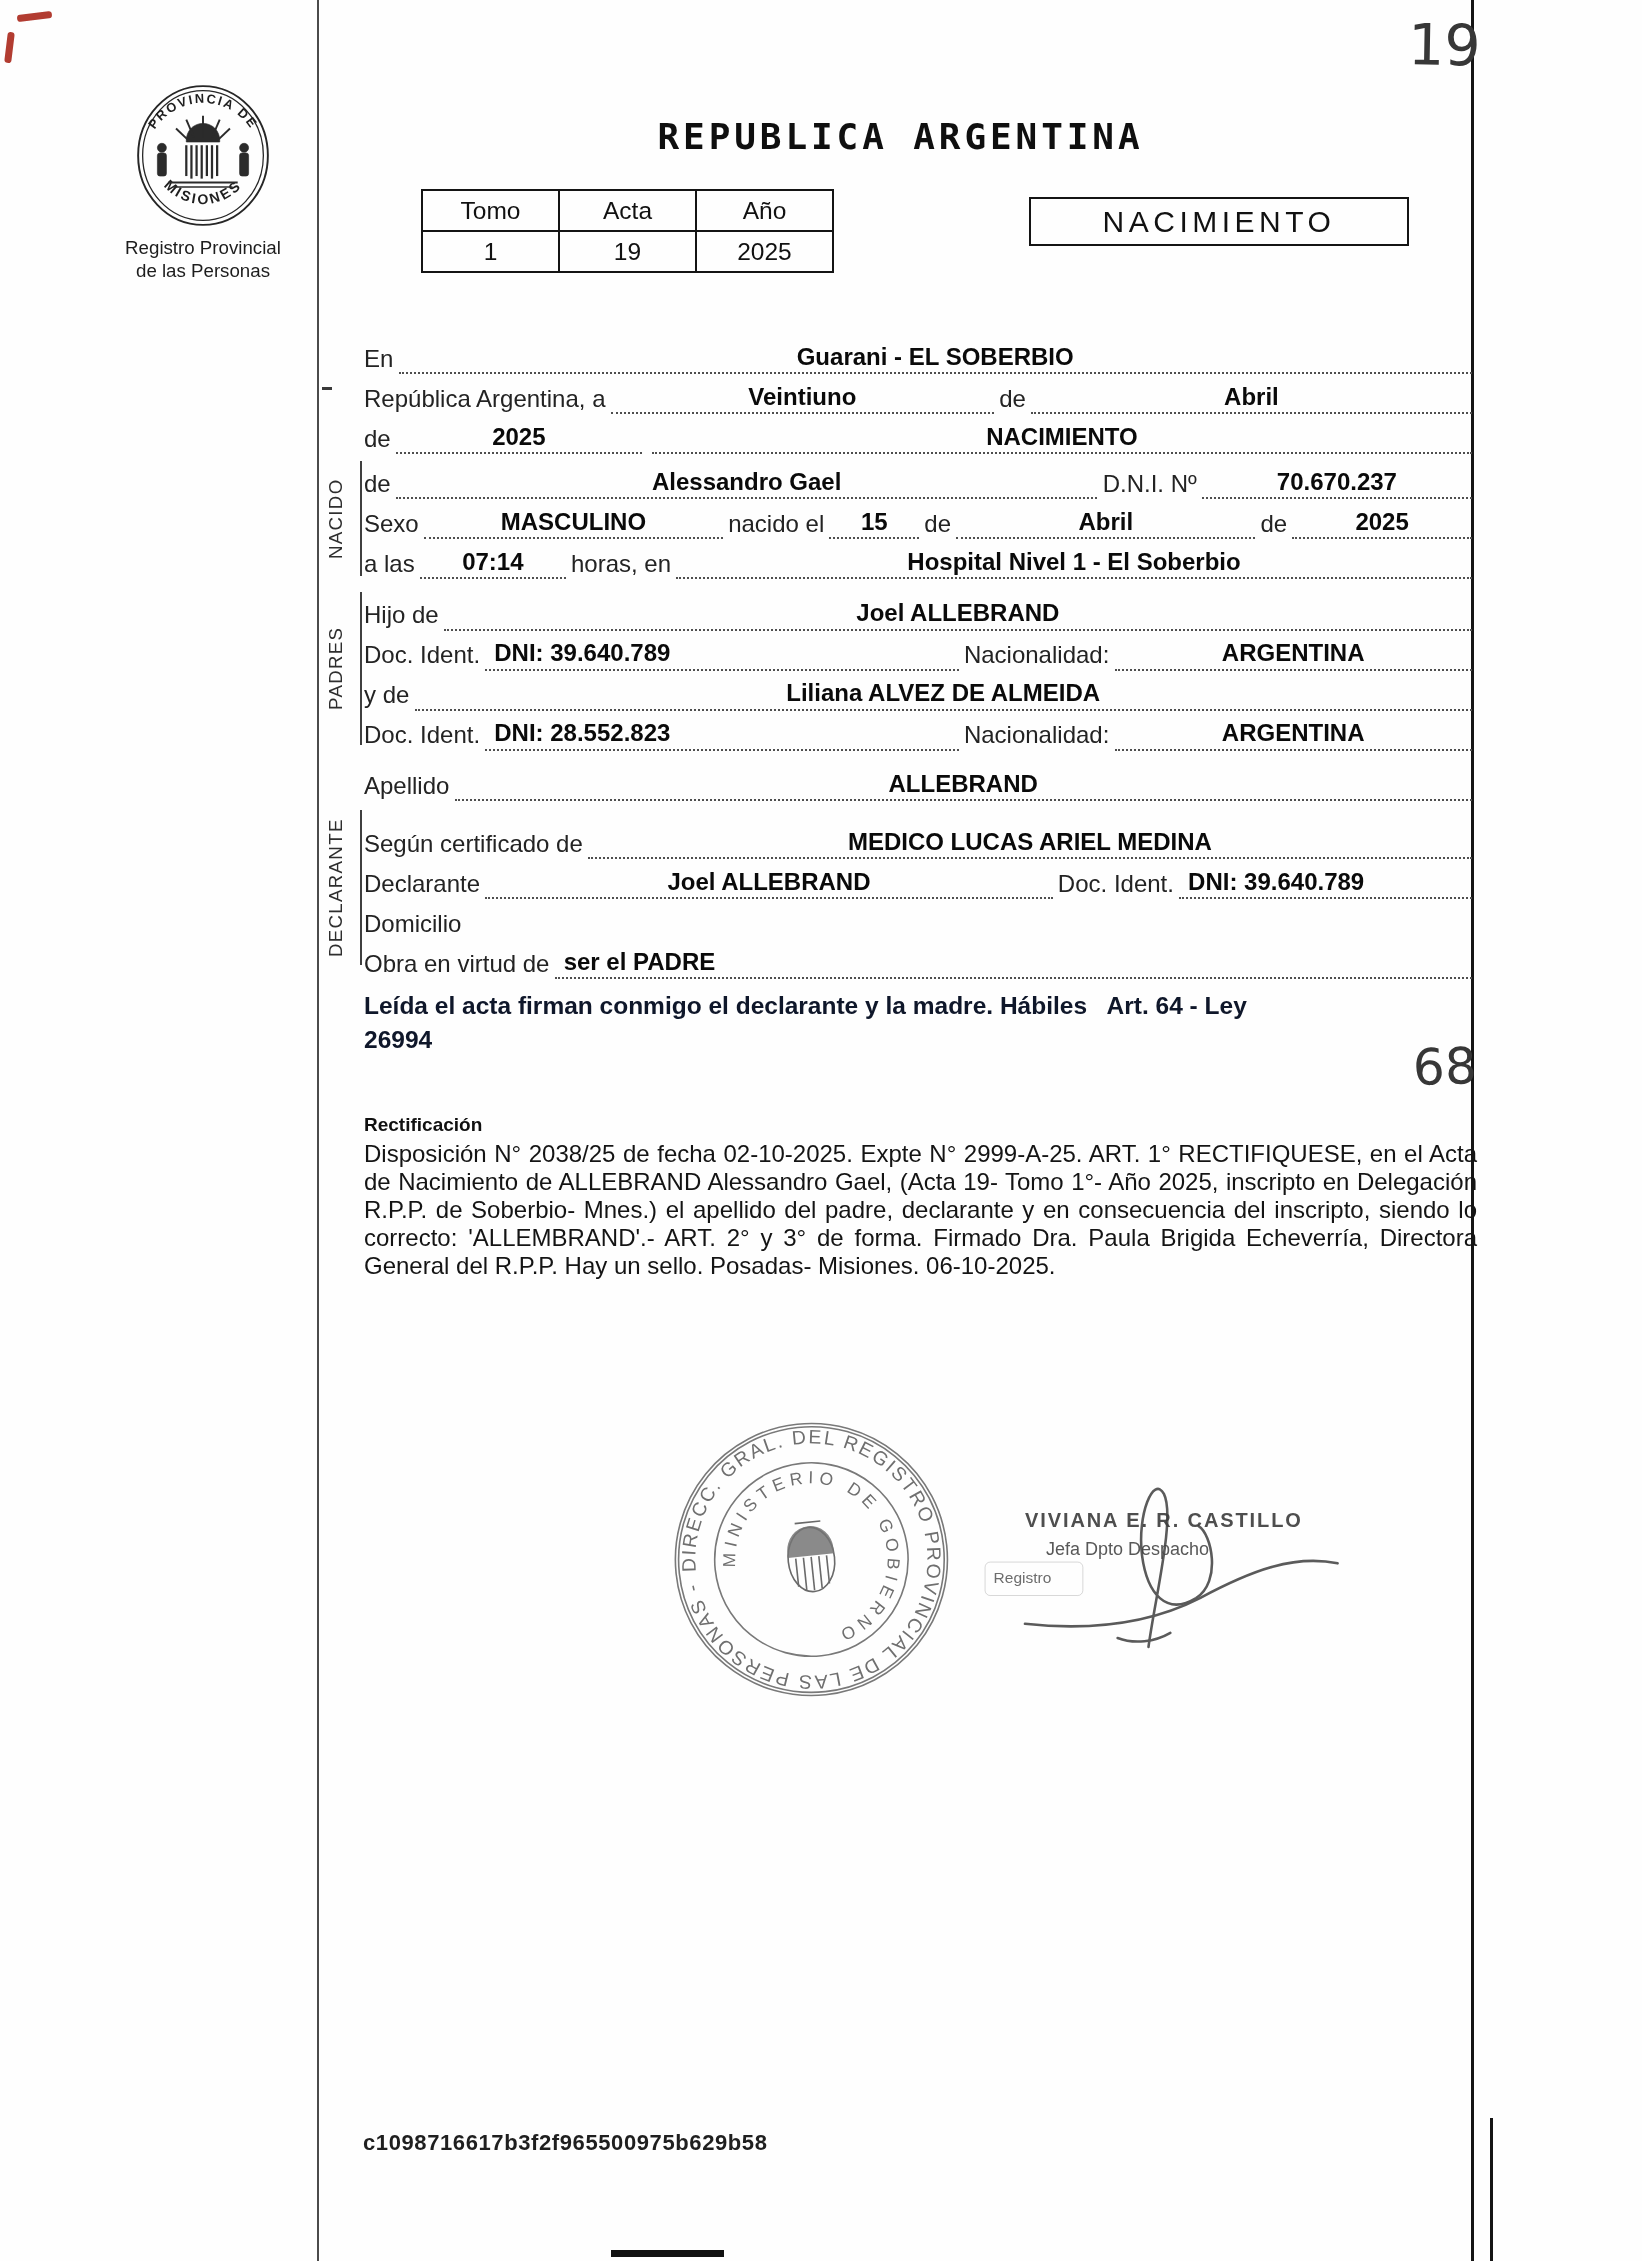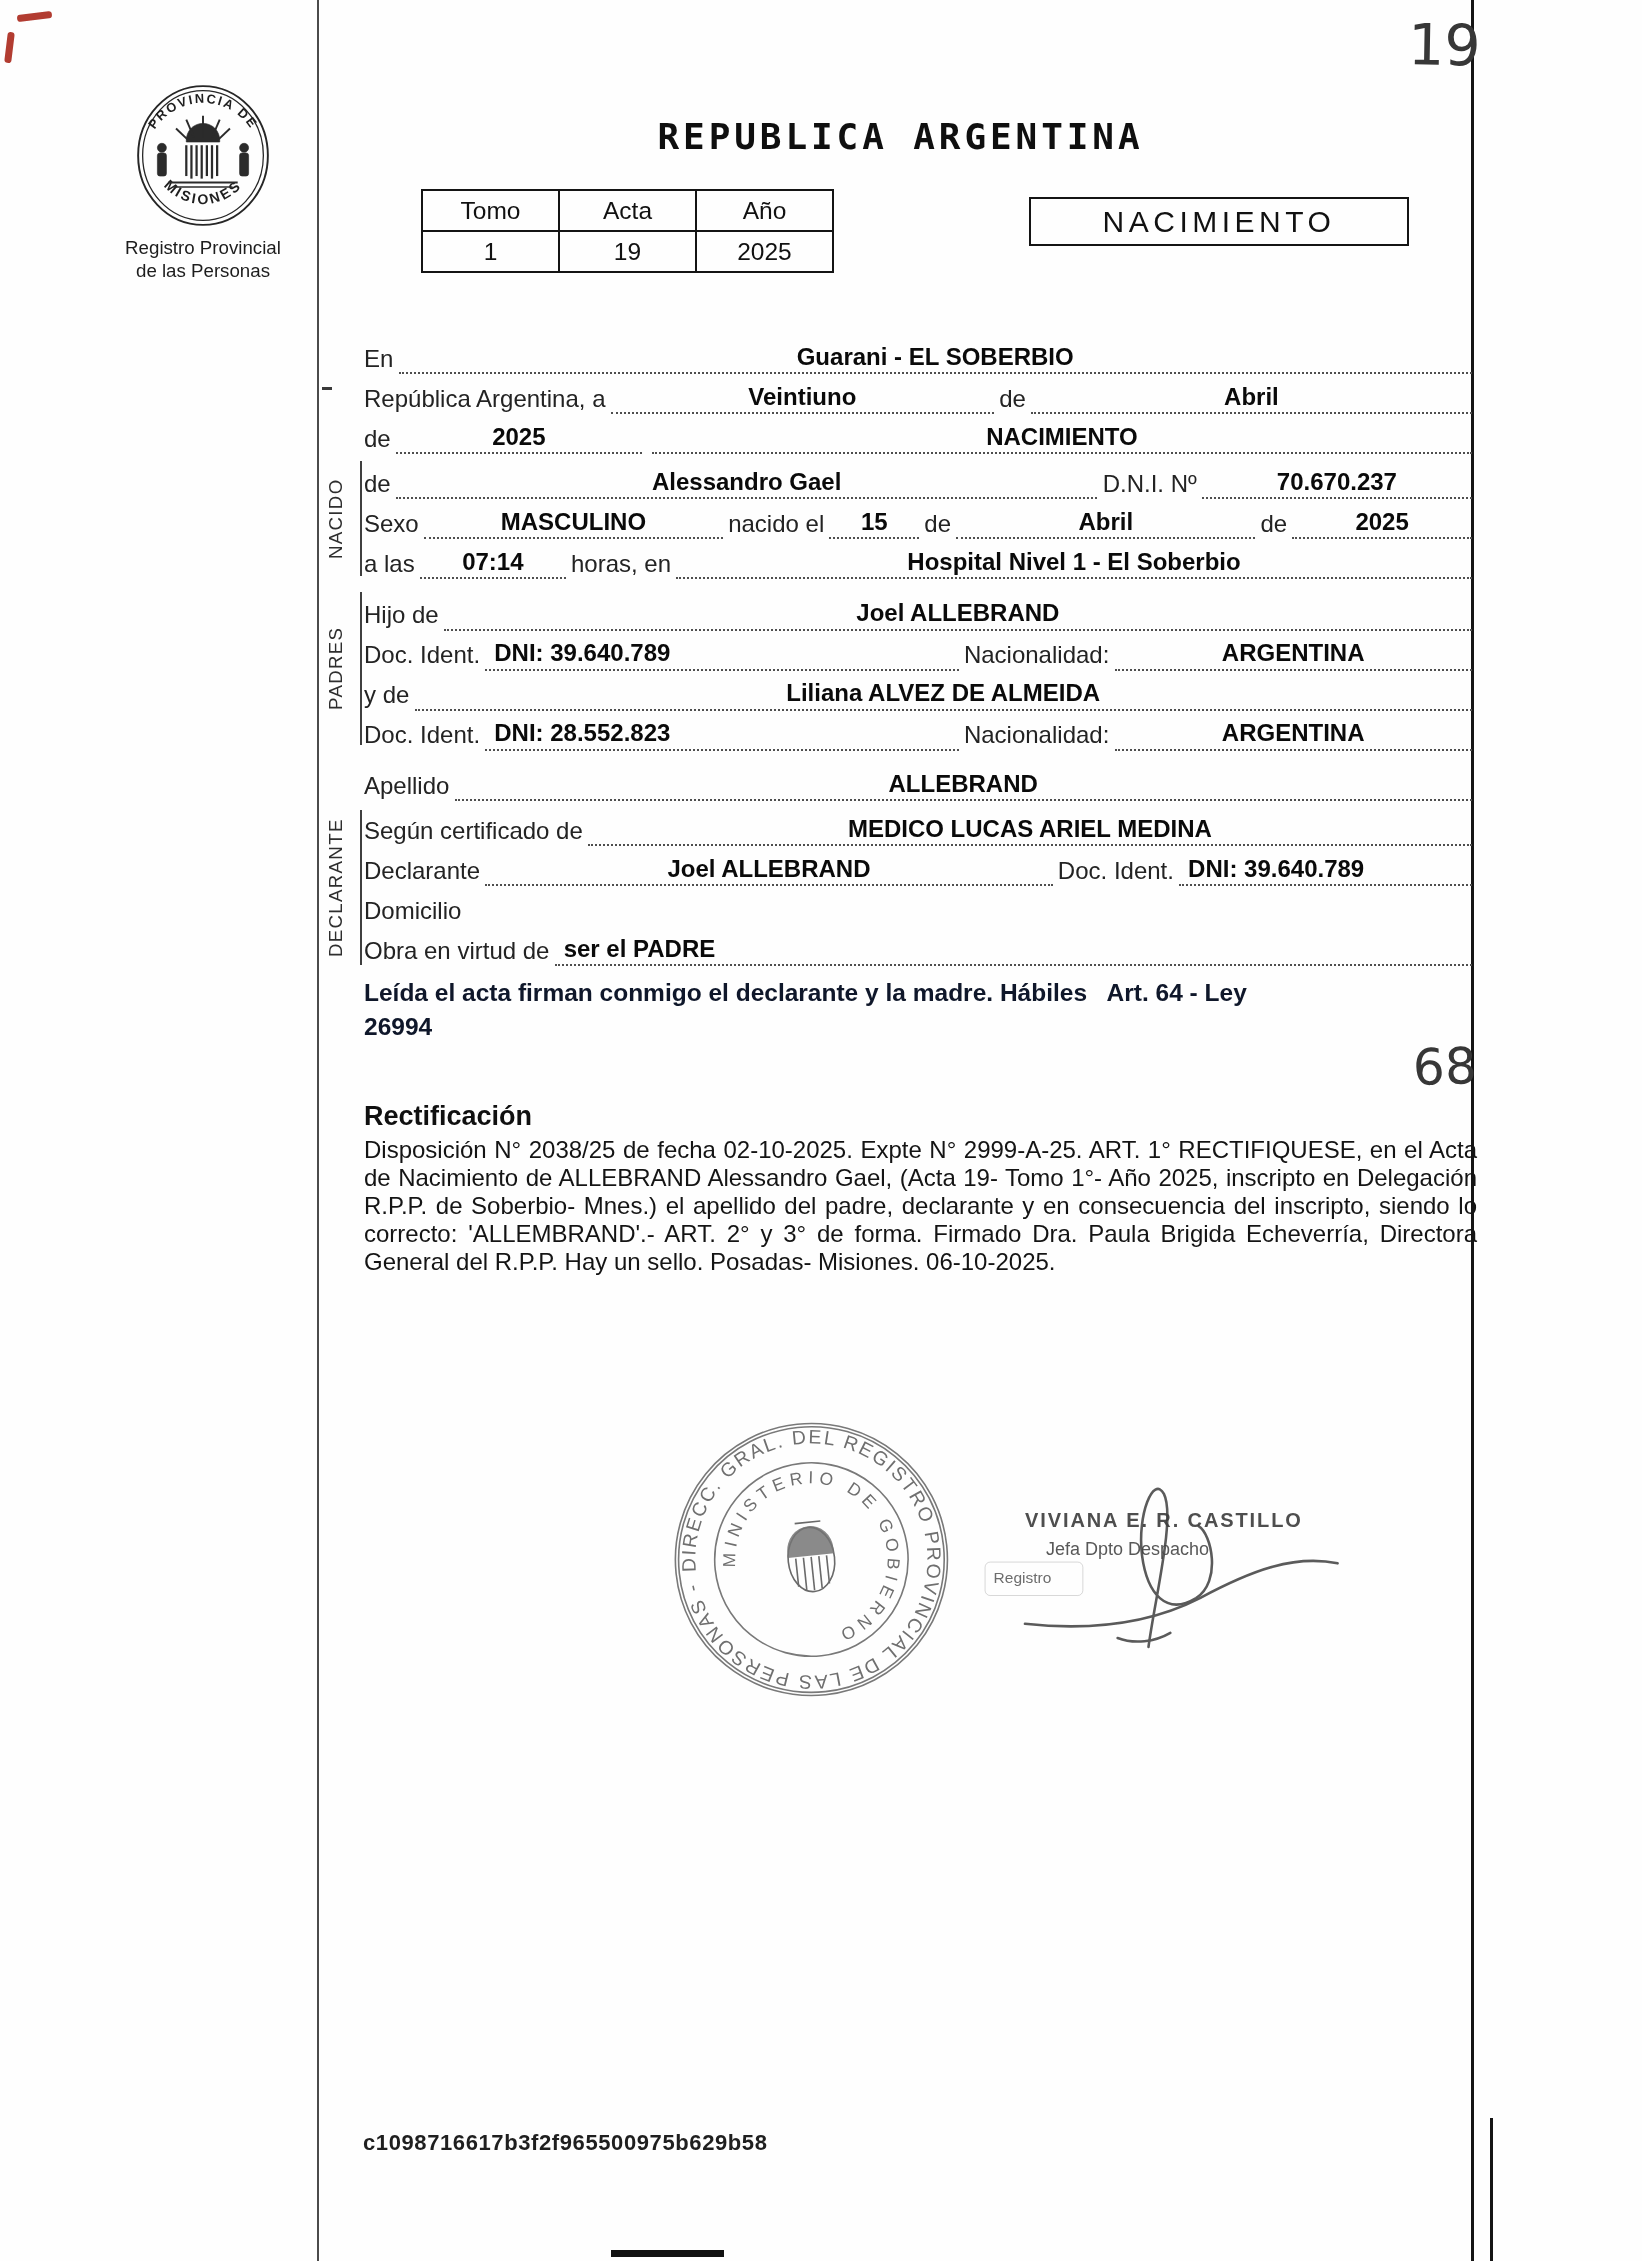--- a/index.html
+++ b/index.html
@@ -51,27 +51,27 @@
   .lbl { padding-bottom:1.3px; white-space:pre; color:#232323; flex:0 0 auto; }
   .fill {
     padding-bottom:1.3px; border-bottom:2.3px dotted #4e4e4e;
     text-align:center; flex-grow:1; flex-basis:0; min-width:0; margin:0 5.2px;
   }
   .fill.left { text-align:left; padding-left:9px; }
   .fill .val { font-weight:700; color:#0a0a0a; white-space:nowrap; }
   .section-intro  { margin-bottom:5.2px; }
   .section-nacido { margin-bottom:11.6px; }
   .section-padres { margin-bottom:10.3px; }
-  .section-apellido { margin-bottom:5px; }
+  .section-apellido { margin-bottom:18px; }
 
   .closing-note {
     margin-top:10.3px; width:947px; font-size:24.5px; font-weight:700;
     line-height:34px; white-space:pre-wrap; color:#0f172a;
   }
-  .rect-heading { margin-top:57px; font-size:27px; font-weight:700; color:#101010; }
+  .rect-heading { margin-top:57px; font-size:19px; font-weight:700; color:#101010; }
   .rect-body { margin-top:3.9px; font-size:24px; line-height:28px; text-align:justify; color:#141414; }
 
   
   .side-label {
     position:absolute; left:321px; width:30px;
     writing-mode:vertical-rl; transform:rotate(180deg);
     display:flex; align-items:center; justify-content:center;
     font-size:18.7px; letter-spacing:1.3px; color:#2e2e2e;
   }
   .side-rule { position:absolute; left:360px; width:1.9px; background:#3f3f3f; }

